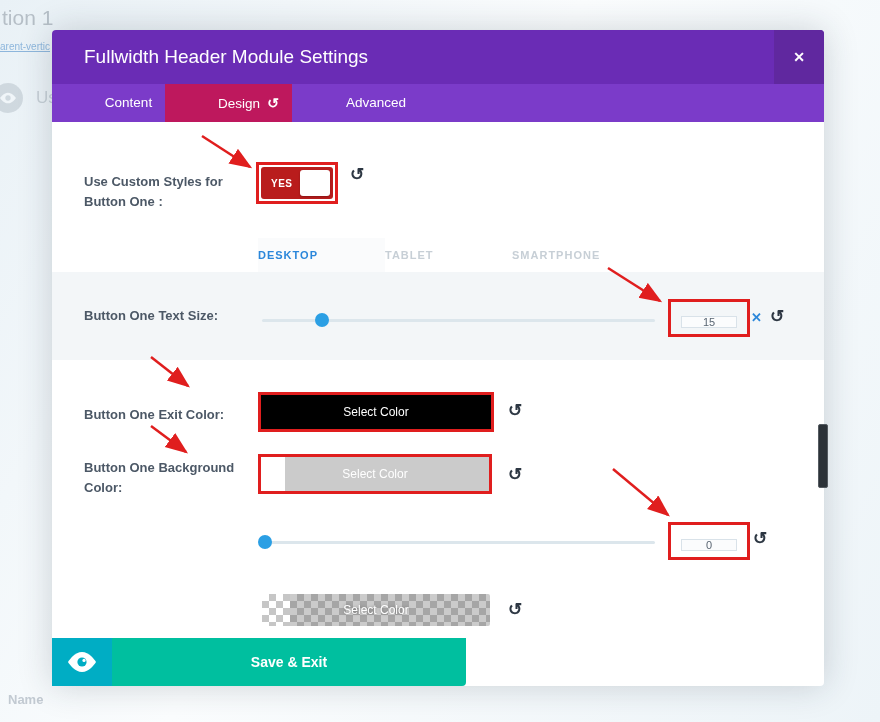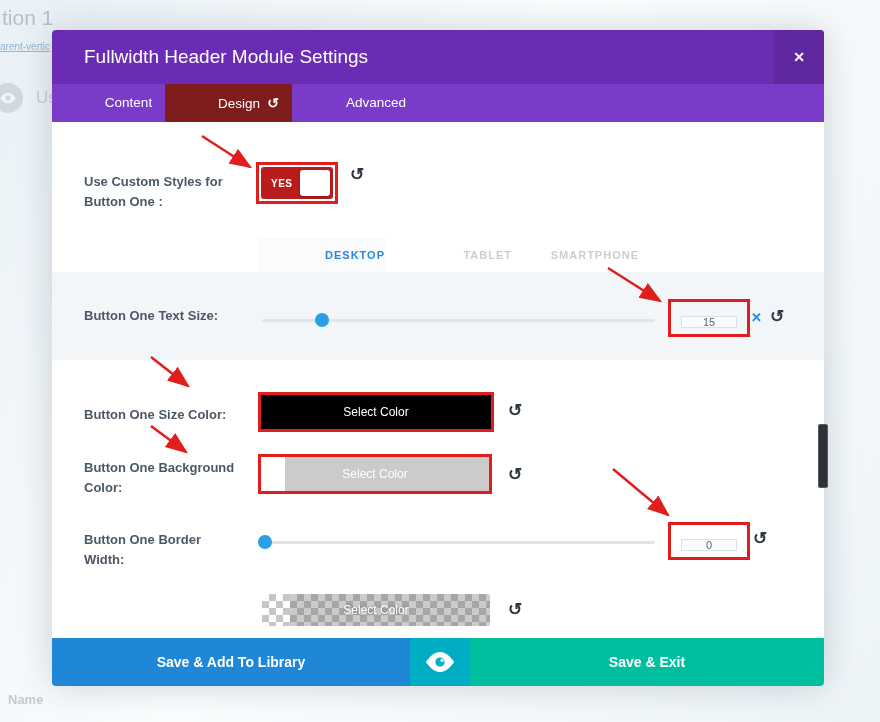--- a/index.html
+++ b/index.html
@@ -41,21 +41,21 @@
   }
   #tabbar {
     position:absolute; left:0; top:54px; width:100%; height:38px;
     background:#7b3bc9; display:flex;
   }
   .tab {
     height:38px; line-height:38px; text-align:center;
     color:#fff; font-size:13.5px; cursor:pointer;padding-left:40px;
   }
   #tab-content { width:113px; }
-  #tab-design { width:127px; background:#7f1d1d; }
+  #tab-design { width:127px; background:#be185d; }
   #tab-advanced { width:128px; }
   .tab .undo-glyph { font-size:14px; font-weight:bold; margin-left:7px; }
 
   #modal-body { position:absolute; left:0; top:92px; width:100%; height:516px; background:#fff; overflow:hidden; }
 
   .opt-label {
     position:absolute; left:32px;
     font-size:13px; font-weight:bold; color:#4c5866; line-height:1.5;
   }
   .undo-icon {
@@ -75,21 +75,21 @@
     color:#fff; font-size:10px; font-weight:bold; letter-spacing:.5px;
   }
   #toggle-knob {
     position:absolute; right:3px; top:3px; width:30px; height:26px;
     background:#fff; border-radius:3px; box-shadow:0 1px 2px rgba(0,0,0,.25);
   }
 
   
   #device-strip { position:absolute; left:0; top:116px; width:100%; height:34px; background:#fff; }
   .device-tab {
-    position:absolute; top:0; width:127px; height:34px; line-height:34px; text-align:right;
+    position:absolute; top:0; width:127px; height:34px; line-height:34px; text-align:left;
     font-size:11px; font-weight:bold; letter-spacing:1px; color:#c7cfd6; cursor:pointer;
   }
   #device-desktop { left:206px; background:#fafbfc; color:#2b87da; }
   #device-tablet { left:333px; }
   #device-smartphone { left:460px; }
 
   #gray-section { position:absolute; left:0; top:150px; width:100%; height:88px; background:#f3f6f8; }
 
   
   .slider-track { position:absolute; height:3px; width:393px; left:210px; background:#dce6ec; border-radius:2px; }
@@ -200,53 +200,51 @@
     <div id="gray-section"></div>
     <div class="opt-label" style="top:184px; width:220px;">Button One Text Size:</div>
     <div class="slider-track" style="top:197px;"></div>
     <div class="slider-knob" style="left:263px; top:191px;"></div>
     <div class="ann-box val-box" style="top:177px;">
       <input class="val-input" value="15" style="">
     </div>
     <span class="clear-icon" style="left:699px; top:188px;">✕</span>
     <span class="undo-icon" style="left:718px; top:186px;">↺</span>
 
-    <div class="opt-label" style="top:283px; width:220px;">Button One Size Color:</div>
+    <div class="opt-label" style="top:283px; width:220px;">Button One Exit Color:</div>
     <div class="ann-box" id="text-color-box">
       <div class="color-bar-inner" id="text-color-bar">Select Color</div>
     </div>
     <span class="undo-icon" style="left:456px; top:280px;">↺</span>
 
     <div class="opt-label" style="top:336px; width:178px;">Button One Background Color:</div>
     <div class="ann-box" id="bg-color-box">
       <div class="color-bar-inner" id="bg-color-bar">
         <span id="bg-color-swatch"></span>
         <span style="color:#fff;">Select Color</span>
       </div>
     </div>
     <span class="undo-icon" style="left:456px; top:344px;">↺</span>
 
-    <div class="opt-label" style="top:408px; width:140px;">Button One Border Width:</div>
     <div class="slider-track" style="top:419px;"></div>
     <div class="slider-knob" style="left:206px; top:413px;"></div>
     <div class="ann-box val-box" style="top:400px;">
       <input class="val-input" value="0" style="">
     </div>
     <span class="undo-icon" style="left:701px; top:408px;">↺</span>
 
     <div id="border-color-bar">
       <span id="border-color-shade"></span>
       <span id="border-color-label-txt">Select Color</span>
     </div>
     <span class="undo-icon" style="left:456px; top:479px;">↺</span>
 
   </div>
 
   <div id="modal-footer">
-    <div class="footer-btn" id="save-library-btn">Save &amp; Add To Library</div>
     <div class="footer-btn" id="preview-btn">
       <svg width="30" height="22" viewBox="0 0 30 22">
         <path d="M15 1C8 1 2.5 8.5 1 11c1.5 2.5 7 10 14 10s12.5-7.5 14-10C27.5 8.5 22 1 15 1z" fill="#ffffff"></path>
         <circle cx="15" cy="11" r="4.6" fill="#00adc4"></circle>
         <circle cx="17" cy="9.4" r="1.6" fill="#ffffff"></circle>
       </svg>
     </div>
     <div class="footer-btn" id="save-exit-btn">Save &amp; Exit</div>
   </div>
 

